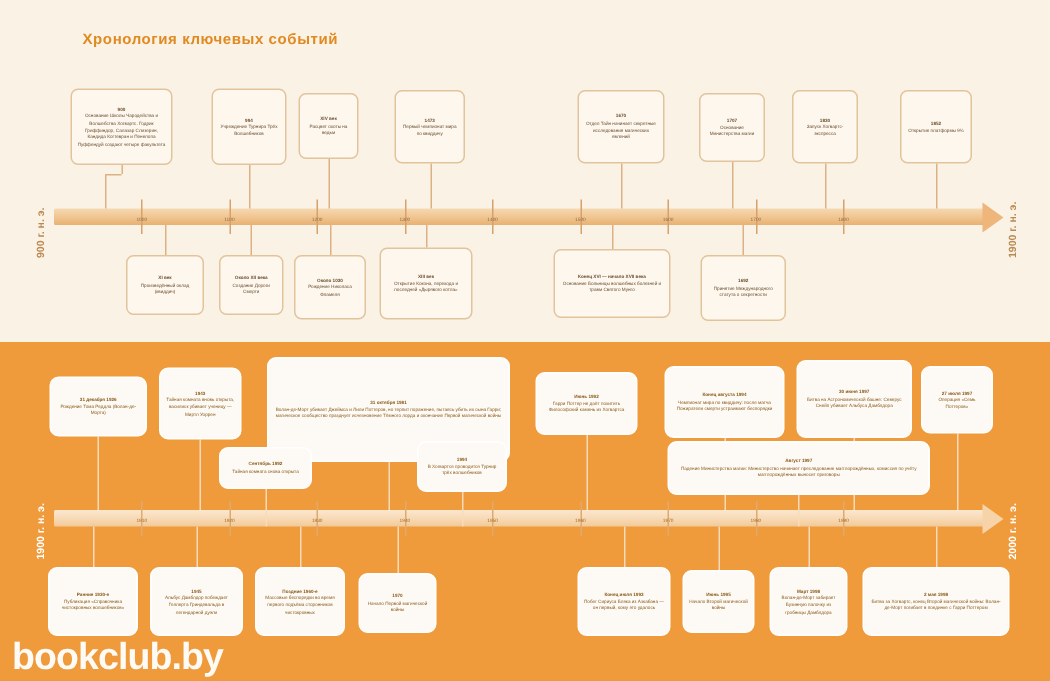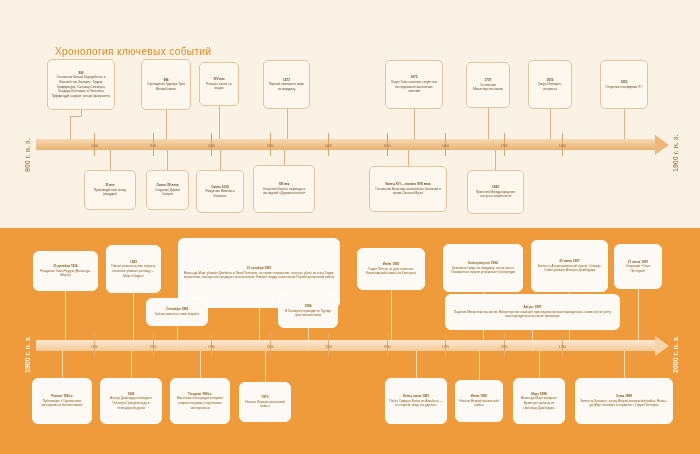--- a/index.html
+++ b/index.html
@@ -10,22 +10,22 @@
   }
   #root{position:absolute;inset:0;}
 
   
   .panel{position:absolute;left:0;width:700px;}
   #panel-top{top:0;height:228px;background:#fbf2e6;}
   #panel-bottom{top:228px;height:226px;background:#ef9b3c;}
 
   
   #title{
-    position:absolute;left:55px;top:46px;
-    font-size:10px;font-weight:normal;letter-spacing:.4px;
+    position:absolute;left:55px;top:21px;
+    font-size:10px;font-weight:bold;letter-spacing:.4px;
     color:#e08a22;white-space:nowrap;
   }
 
   
   .axis{position:absolute;height:11px;border-radius:1px;}
   #axis-top{left:36px;top:139px;width:620px;
     background:linear-gradient(180deg,#f6d9b3 0%,#f0c48f 55%,#e8b172 100%);}
   #axis-bottom{left:36px;top:340px;width:620px;
     background:linear-gradient(180deg,#fae4c8 0%,#f6d6ae 55%,#f0c characters,#f0c590 100%);}
   #axis-bottom{background:linear-gradient(180deg,#fbe7cf 0%,#f7d9b4 55%,#f2c997 100%);}
@@ -257,13 +257,14 @@
         <span class="txt"><b>Июнь 1995</b><br><span>Начало Второй магической войны</span></span>
       </div>
       <div class="box box-bot" style="left: 513px; top: 378px; width: 52px; height: 46px;">
         <span class="txt"><b>Март 1998</b><br><span>Волан-де-Морт забирает Бузинную палочку из гробницы Дамблдора</span></span>
       </div>
       <div class="box box-bot" style="left: 575px; top: 378px; width: 98px; height: 46px;">
         <span class="txt"><b>2 мая 1998</b><br><span>Битва за Хогвартс, конец Второй магической войны: Волан-де-Морт погибает в поединке с Гарри Поттером</span></span>
       </div>
     </div>
 
+  <div id="watermark">bookclub.by</div>
 </div>
 
 </body></html>

